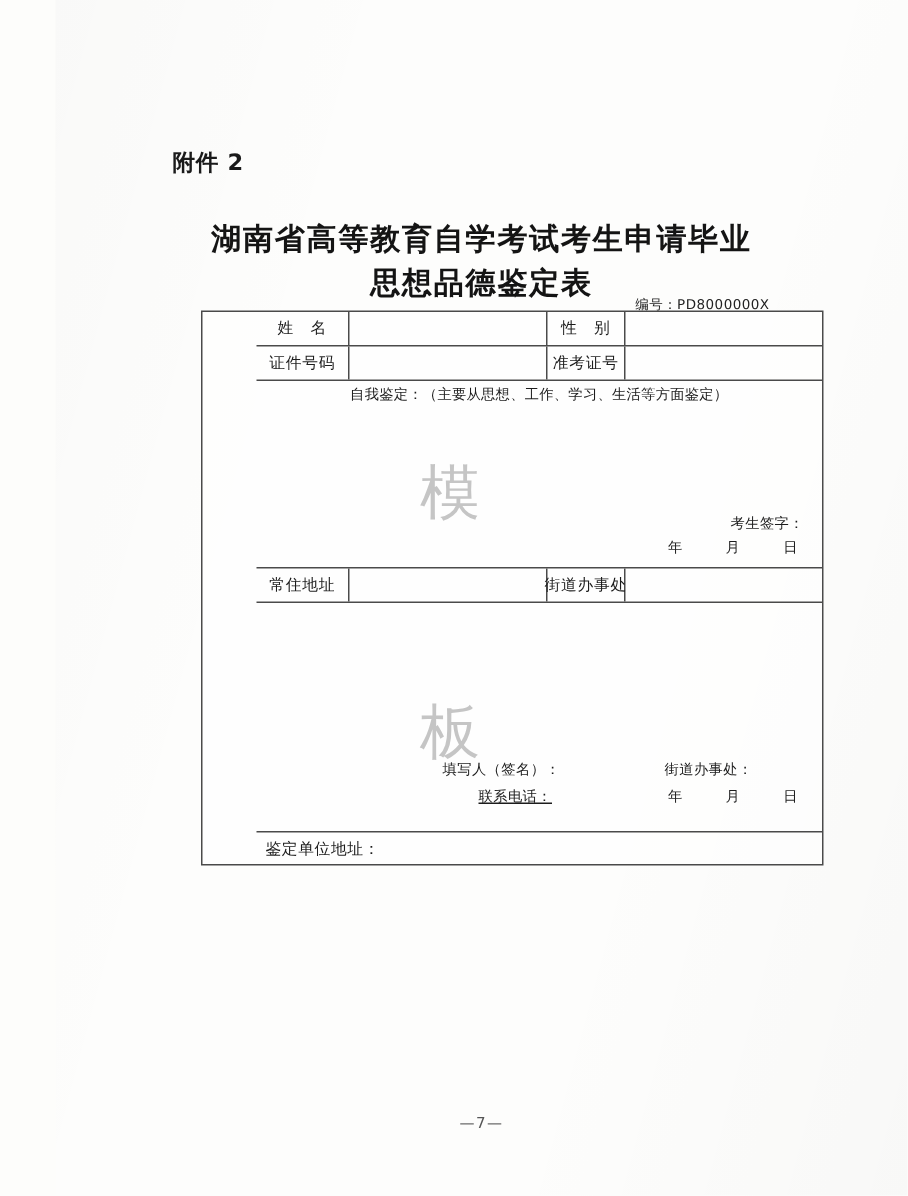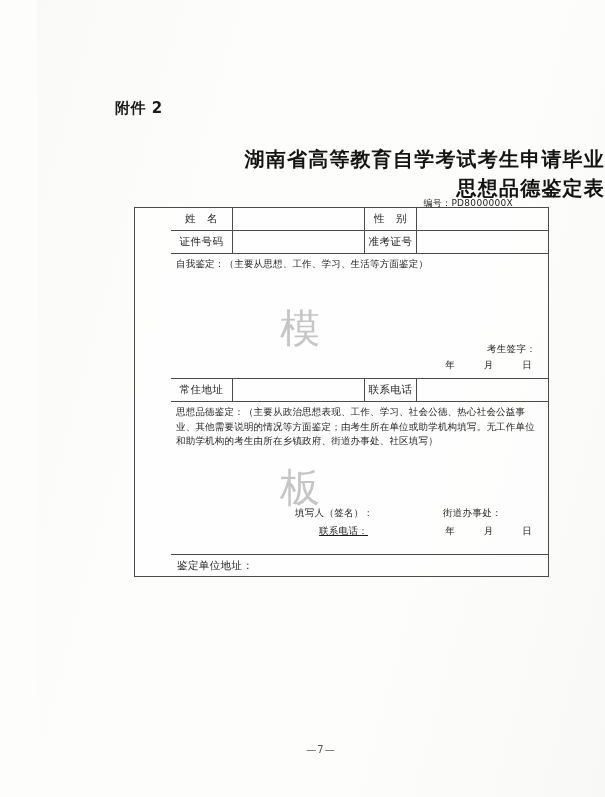--- a/index.html
+++ b/index.html
@@ -40,21 +40,21 @@
     font-weight: bold;
     letter-spacing: 0.5px;
     color: #1a1a1a;
   }
 
   .doc-title {
     position: absolute;
     left: 0;
     right: 0;
     top: 145px;
-    text-align: right;
+    text-align: center;
     font-size: 20px;
     font-weight: bold;
     line-height: 1.45;
     letter-spacing: 1.2px;
     color: #141414;
   }
   .doc-title .line2 {
     display: block;
   }
 
@@ -106,20 +106,21 @@
   .cell-blank.last { border-right: none; }
 
   .w-name-label   { width: 62px; }
   .w-name-value   { width: 197px; }
   .w-sex-label    { width: 52px; }
 
   
   .block {
     position: relative;
     box-sizing: border-box;
+    text-align: center;
   }
   .block-head {
     font-size: 9.5px;
     line-height: 1.55;
     letter-spacing: 0.2px;
     padding: 3px 5px 0 5px;
     color: #1c1c1c;
   }
   .self-block { height: 124px; }
   .moral-block { height: 152px; }
@@ -236,27 +237,26 @@
           <span>月</span>
           <span class="date-sep"></span>
           <span>日</span>
         </div>
       </div>
     </div>
 
     <div class="row">
       <div class="cell-label w-name-label">常住地址</div>
       <div class="cell-blank w-name-value"></div>
-      <div class="cell-label w-sex-label">联系电话</div>
+      <div class="cell-label w-sex-label">街道办事处</div>
       <div class="cell-blank last"></div>
     </div>
 
     <div class="row">
       <div class="block moral-block" style="flex:1;">
-        <div class="block-head">思想品德鉴定：（主要从政治思想表现、工作、学习、社会公德、热心社会公益事业、其他需要说明的情况等方面鉴定；由考生所在单位或助学机构填写。无工作单位和助学机构的考生由所在乡镇政府、街道办事处、社区填写）</div>
         <div class="sign-line moral-filler">填写人（签名）：</div>
         <div class="sign-line moral-seal">街道办事处：</div>
         <div class="sign-line moral-phone">联系电话：</div>
         <div class="sign-line moral-date">
           <span>年</span>
           <span class="date-sep"></span>
           <span>月</span>
           <span class="date-sep"></span>
           <span>日</span>
         </div>

